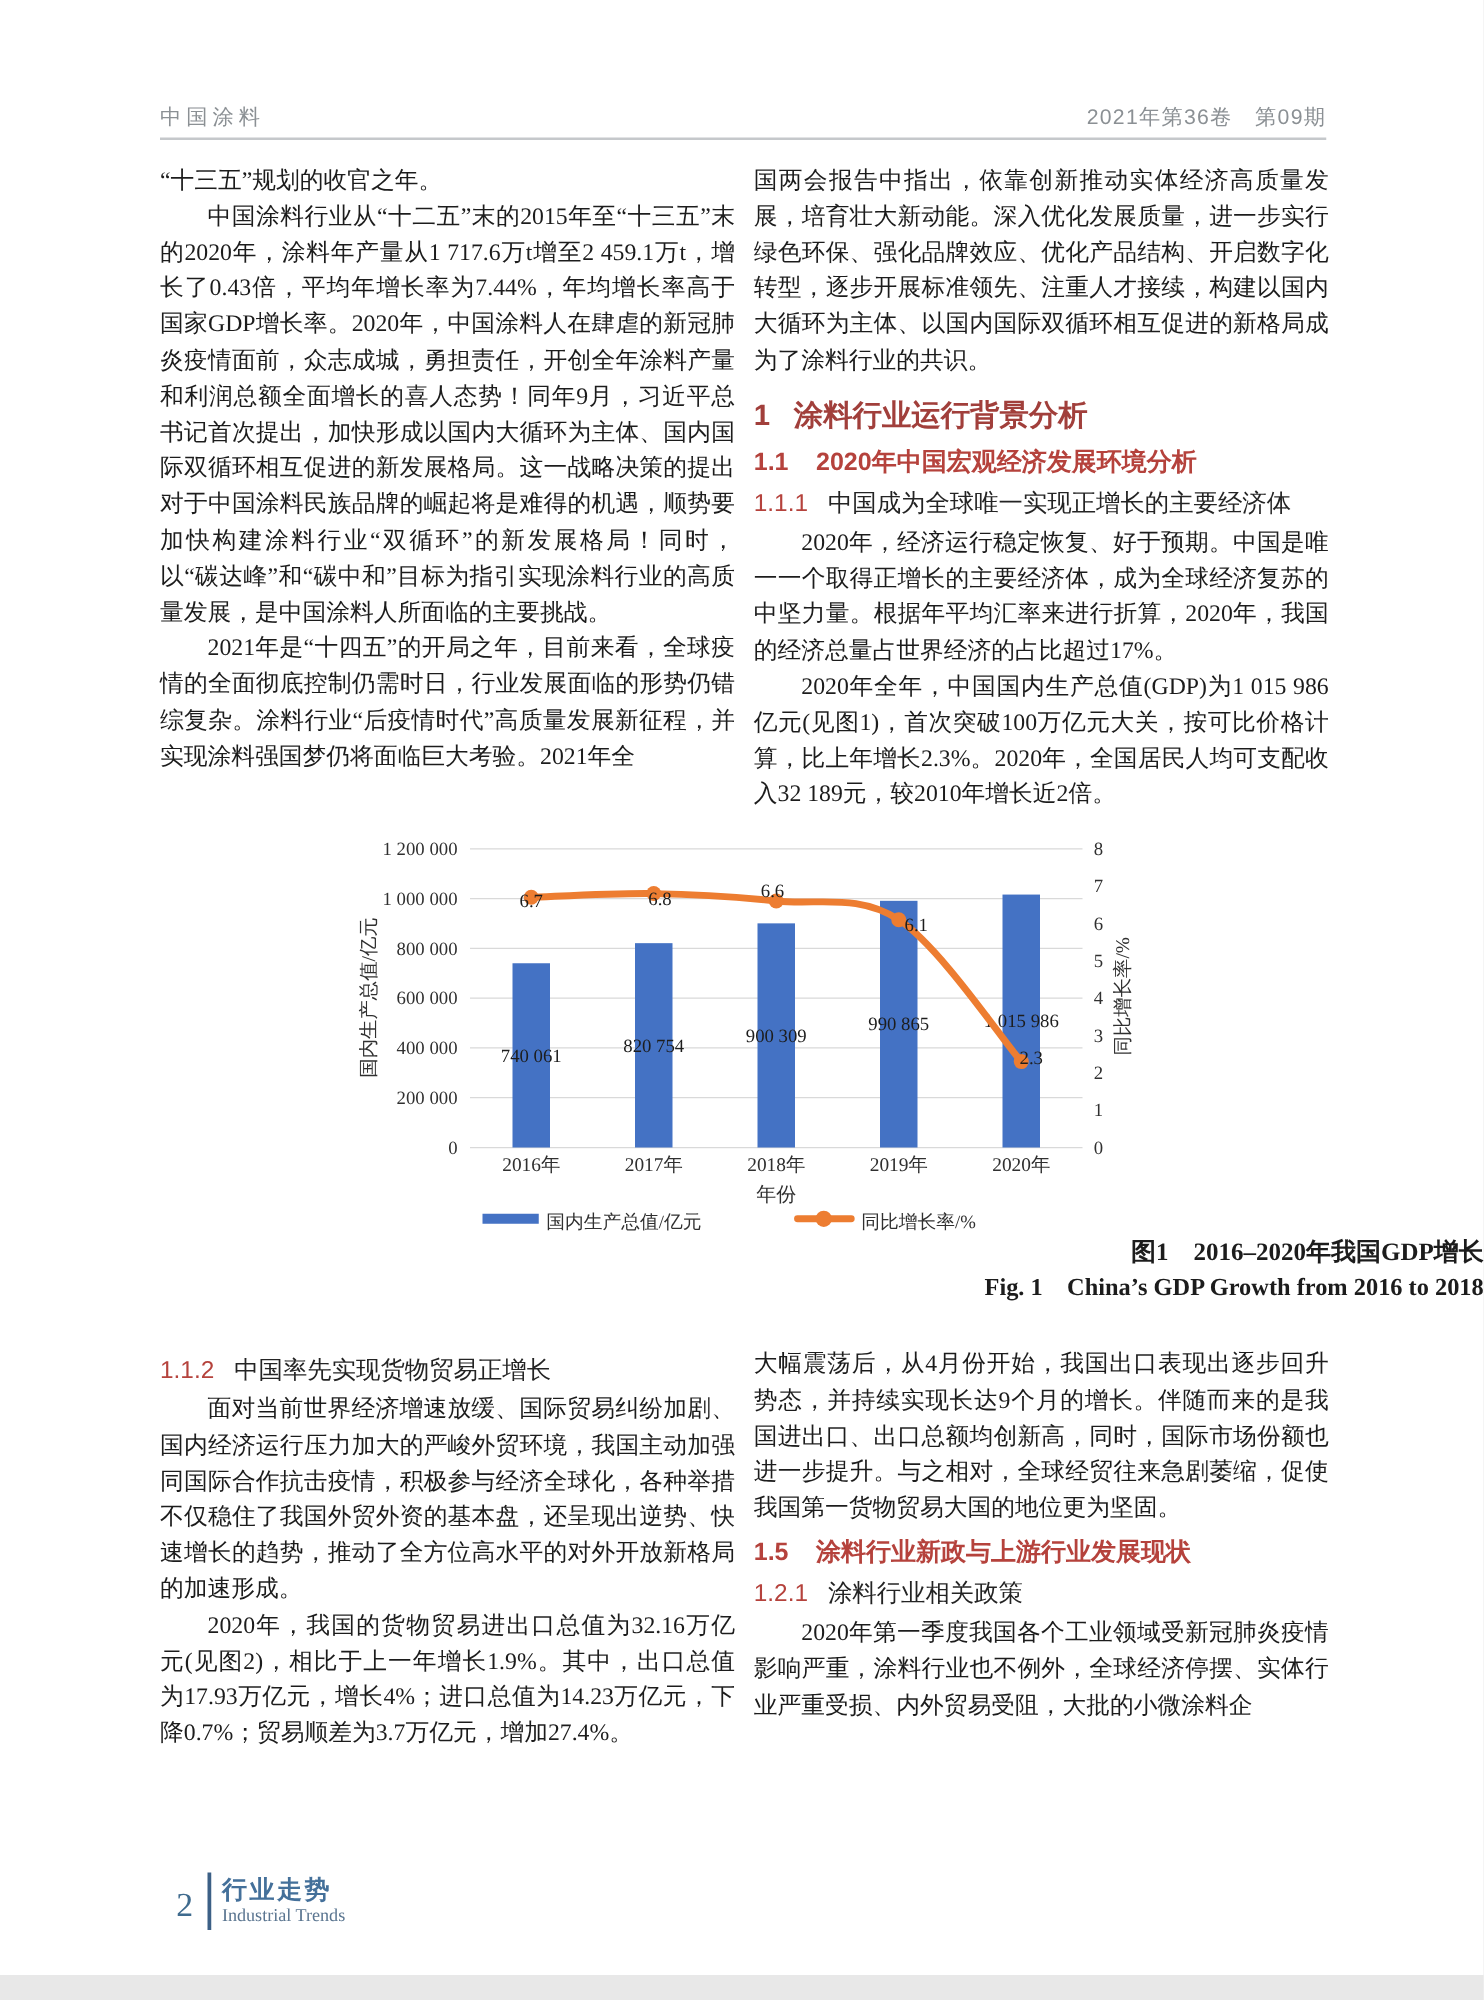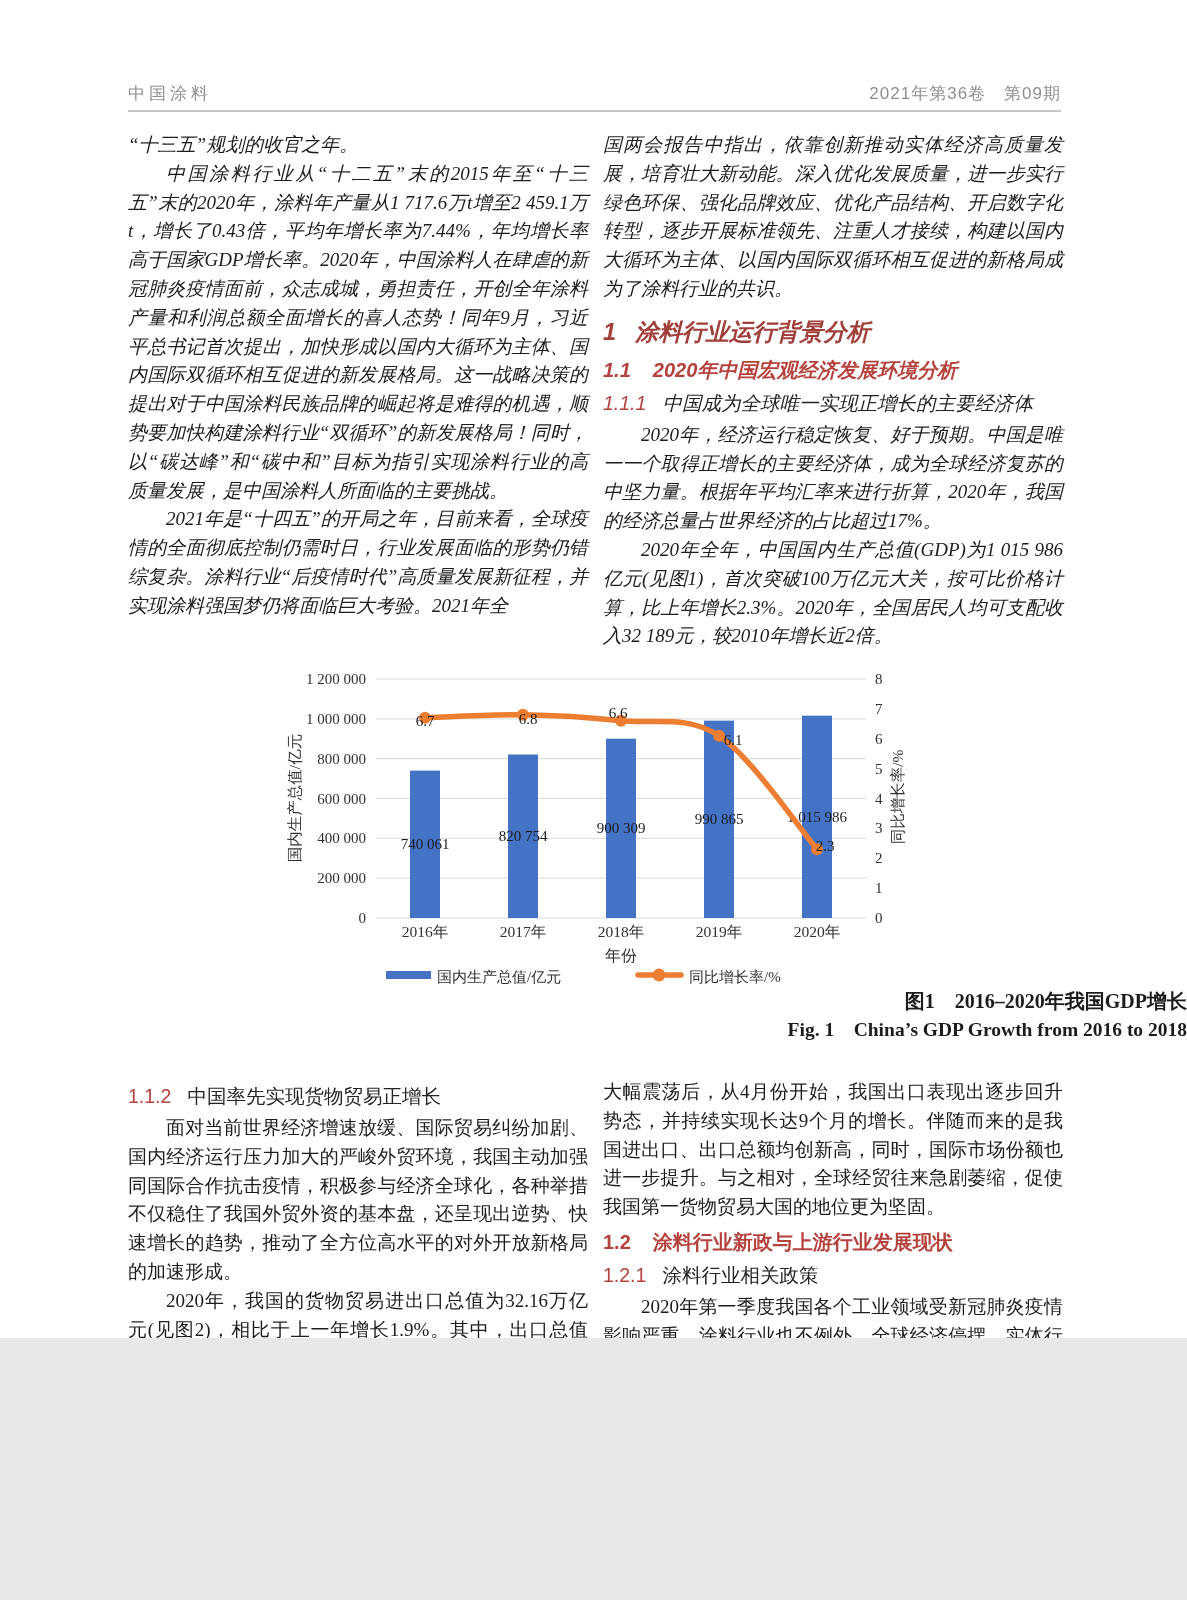--- a/index.html
+++ b/index.html
@@ -1,32 +1,32 @@
 <!DOCTYPE html>
 <html><head>
 <meta charset="utf-8">
 <style>
   html,body{margin:0;padding:0;background:#e8e8e8;}
   .page{
-    position:relative;width:1187px;height:1338px;margin:0 auto;background:#ffffff;
+    position:relative;width:1187px;height:1580px;margin:0 auto;background:#ffffff;
     font-family:"Liberation Serif","DejaVu Serif",serif;color:#1c1c1c;overflow:hidden;
   }
   
   .hdr{
     position:absolute;left:128px;top:82px;width:933px;
     display:flex;justify-content:space-between;align-items:flex-end;
     color:#8b9094;font-size:17px;padding-bottom:5px;
     border-bottom:2px solid #c5c8cb;
     font-family:"Liberation Sans",sans-serif;
   }
   .hdr .jt{letter-spacing:4px;}
   .hdr .ji{letter-spacing:1px;}
   
   .cols{position:absolute;left:128px;width:935px;display:flex;gap:15px;}
-  .top-cols{top:131px;font-style:italic;}
+  .top-cols{top:131px;}
   .bot-cols{top:1078px;}
   .col{width:460px;font-size:19px;line-height:28.8px;text-align:justify;}
   .col p{margin:0;text-indent:2em;}
   .col p.cont{text-indent:0;}
   .hh{font-family:"Liberation Sans",sans-serif;text-indent:0;text-align:left;}
   .h1{font-weight:bold;color:#a13f3b;font-size:23.5px;line-height:30px;margin:13px 0 9px;}
   .h1 .num{margin-right:19px;}
   .h2{font-weight:bold;color:#b5423c;font-size:20px;line-height:28px;margin:6px 0 5px;}
   .h2 .num{margin-right:22px;}
   .h3{font-weight:normal;color:#242424;font-size:19.5px;line-height:28px;margin:4px 0 4px;}
@@ -143,21 +143,21 @@
     <div class="col">
       <div class="hh h3">
         <span class="num">1.1.2</span><span>中国率先实现货物贸易正增长</span>
       </div>
       <p>面对当前世界经济增速放缓、国际贸易纠纷加剧、国内经济运行压力加大的严峻外贸环境，我国主动加强同国际合作抗击疫情，积极参与经济全球化，各种举措不仅稳住了我国外贸外资的基本盘，还呈现出逆势、快速增长的趋势，推动了全方位高水平的对外开放新格局的加速形成。</p>
       <p>2020年，我国的货物贸易进出口总值为32.16万亿元(见图2)，相比于上一年增长1.9%。其中，出口总值为17.93万亿元，增长4%；进口总值为14.23万亿元，下降0.7%；贸易顺差为3.7万亿元，增加27.4%。</p>
     </div>
     <div class="col">
       <p class="cont">大幅震荡后，从4月份开始，我国出口表现出逐步回升势态，并持续实现长达9个月的增长。伴随而来的是我国进出口、出口总额均创新高，同时，国际市场份额也进一步提升。与之相对，全球经贸往来急剧萎缩，促使我国第一货物贸易大国的地位更为坚固。</p>
       <div class="hh h2">
-        <span class="num">1.2</span><span>涂料行业新政与上游行业发展现状</span>
+        <span class="num">1.5</span><span>涂料行业新政与上游行业发展现状</span>
       </div>
       <div class="hh h3">
         <span class="num">1.2.1</span><span>涂料行业相关政策</span>
       </div>
       <p>2020年第一季度我国各个工业领域受新冠肺炎疫情影响严重，涂料行业也不例外，全球经济停摆、实体行业严重受损、内外贸易受阻，大批的小微涂料企</p>
     </div>
   </div>
 
   <div class="footer">
     <span class="pageno">2</span>

